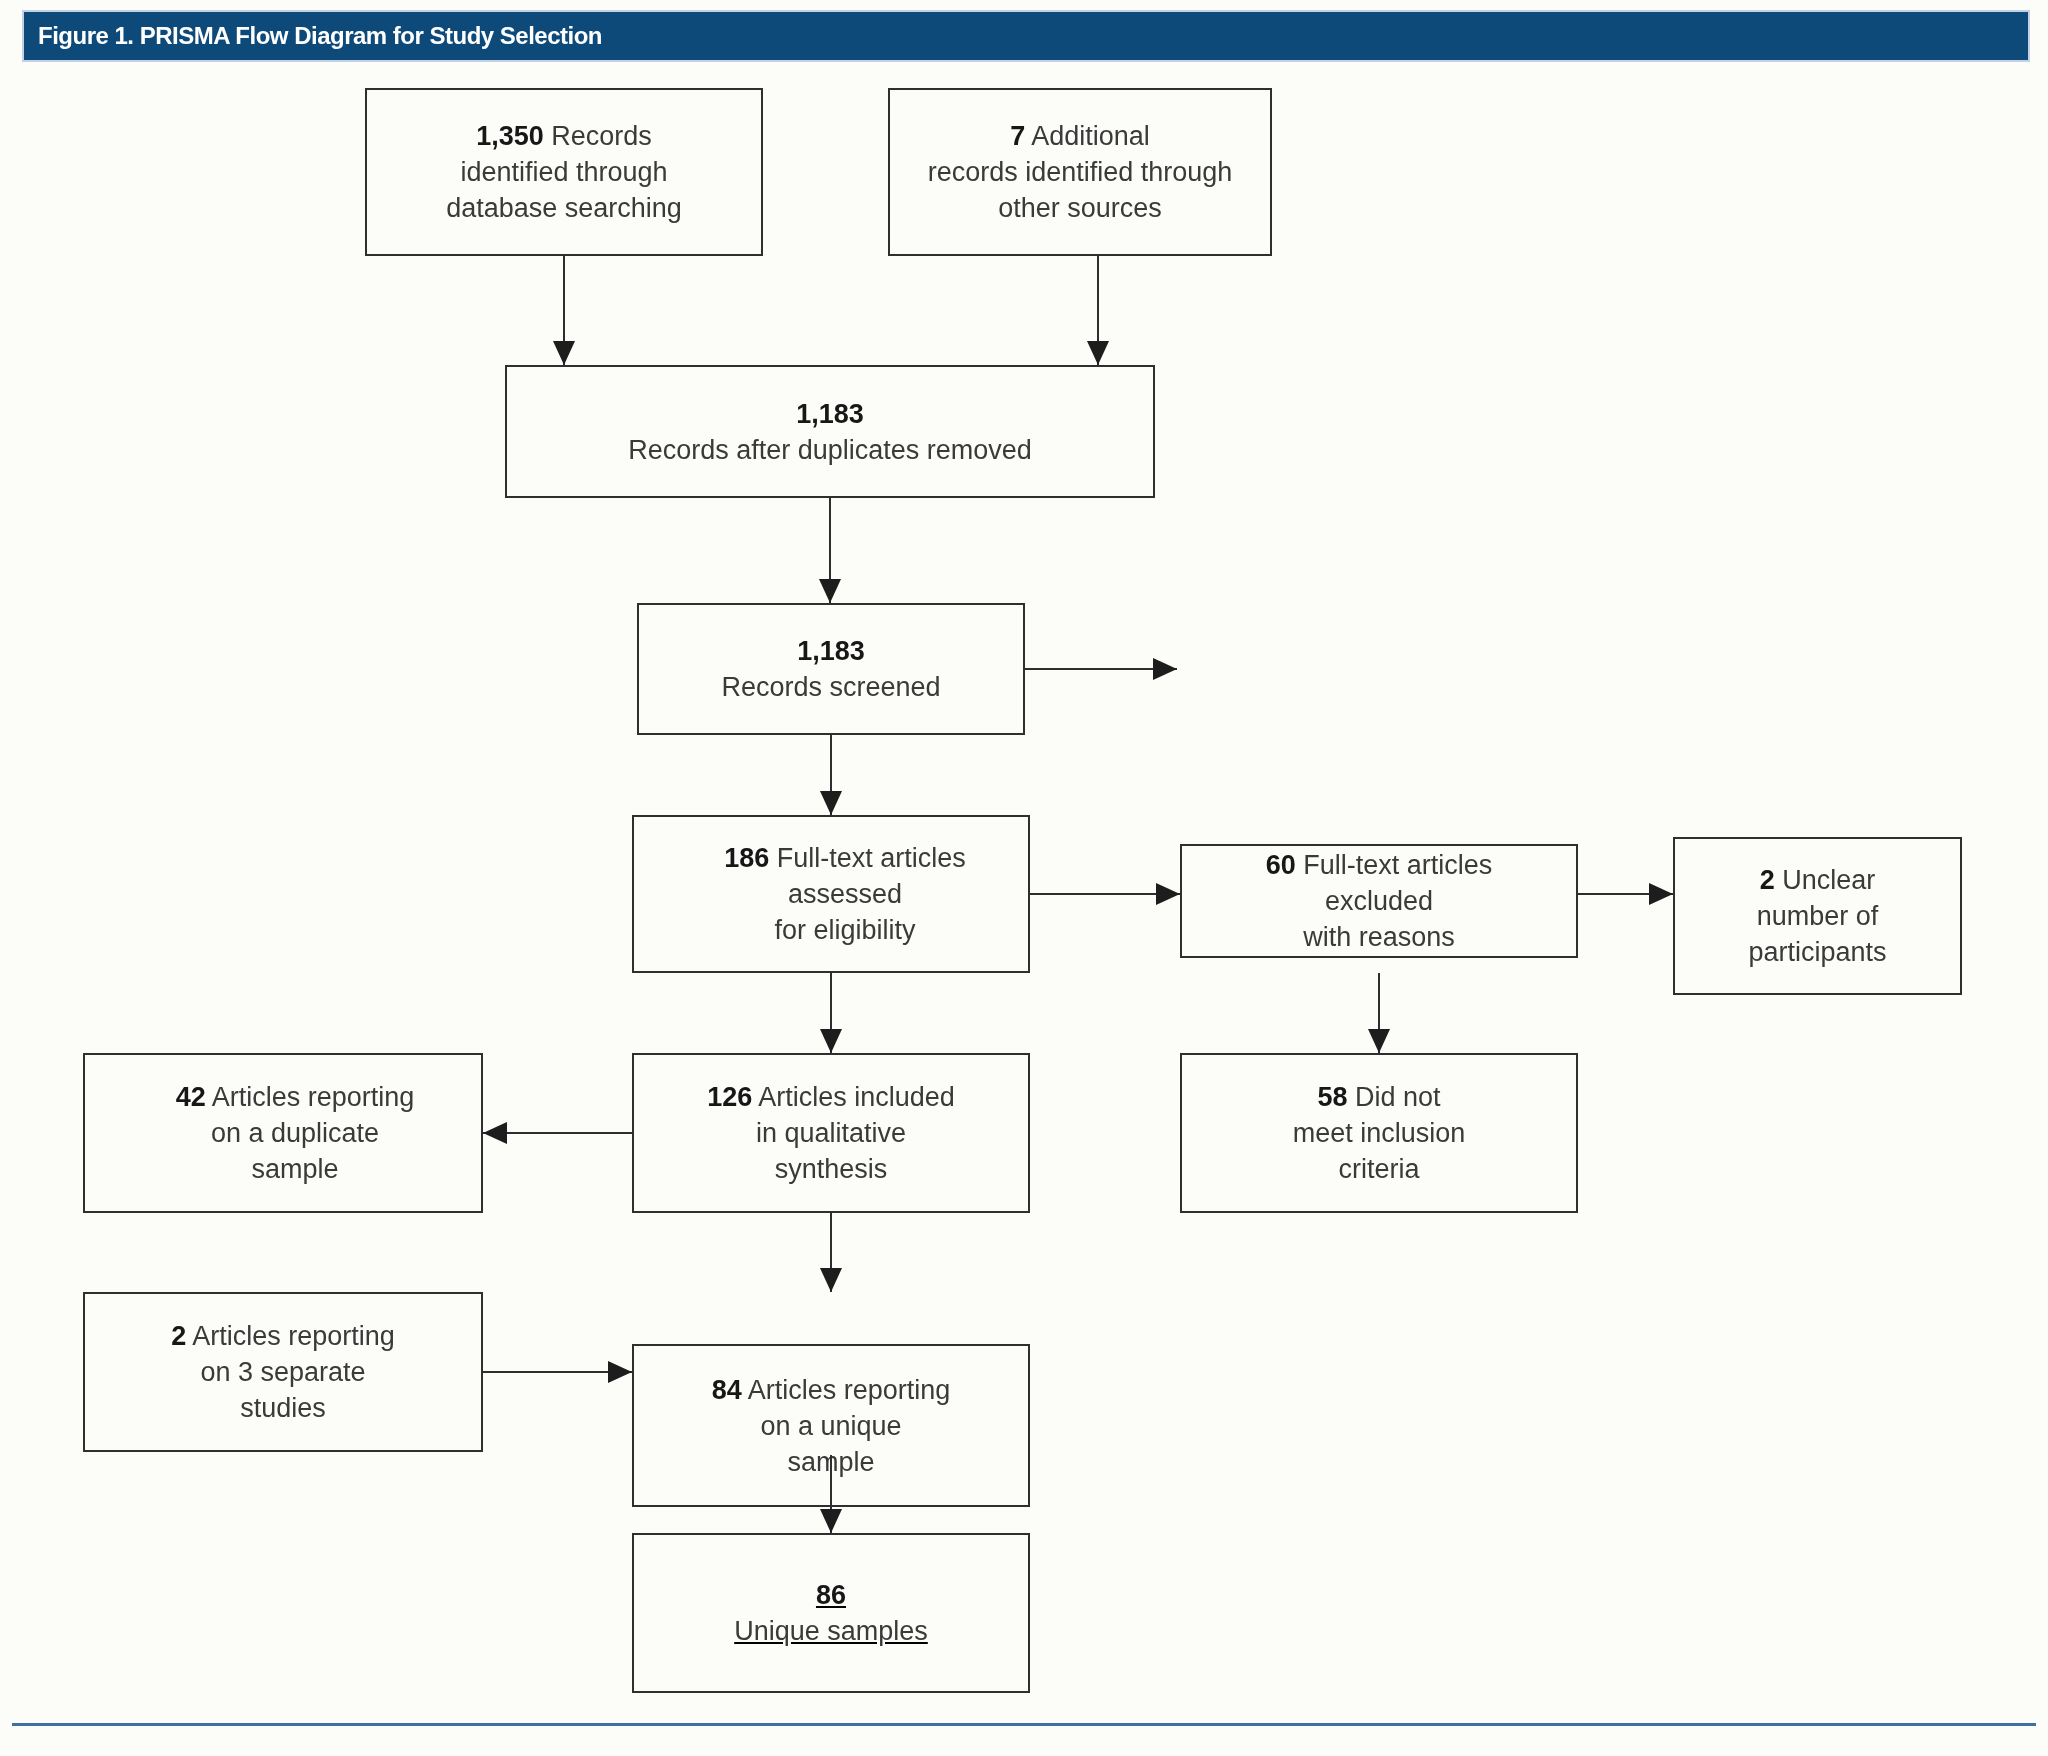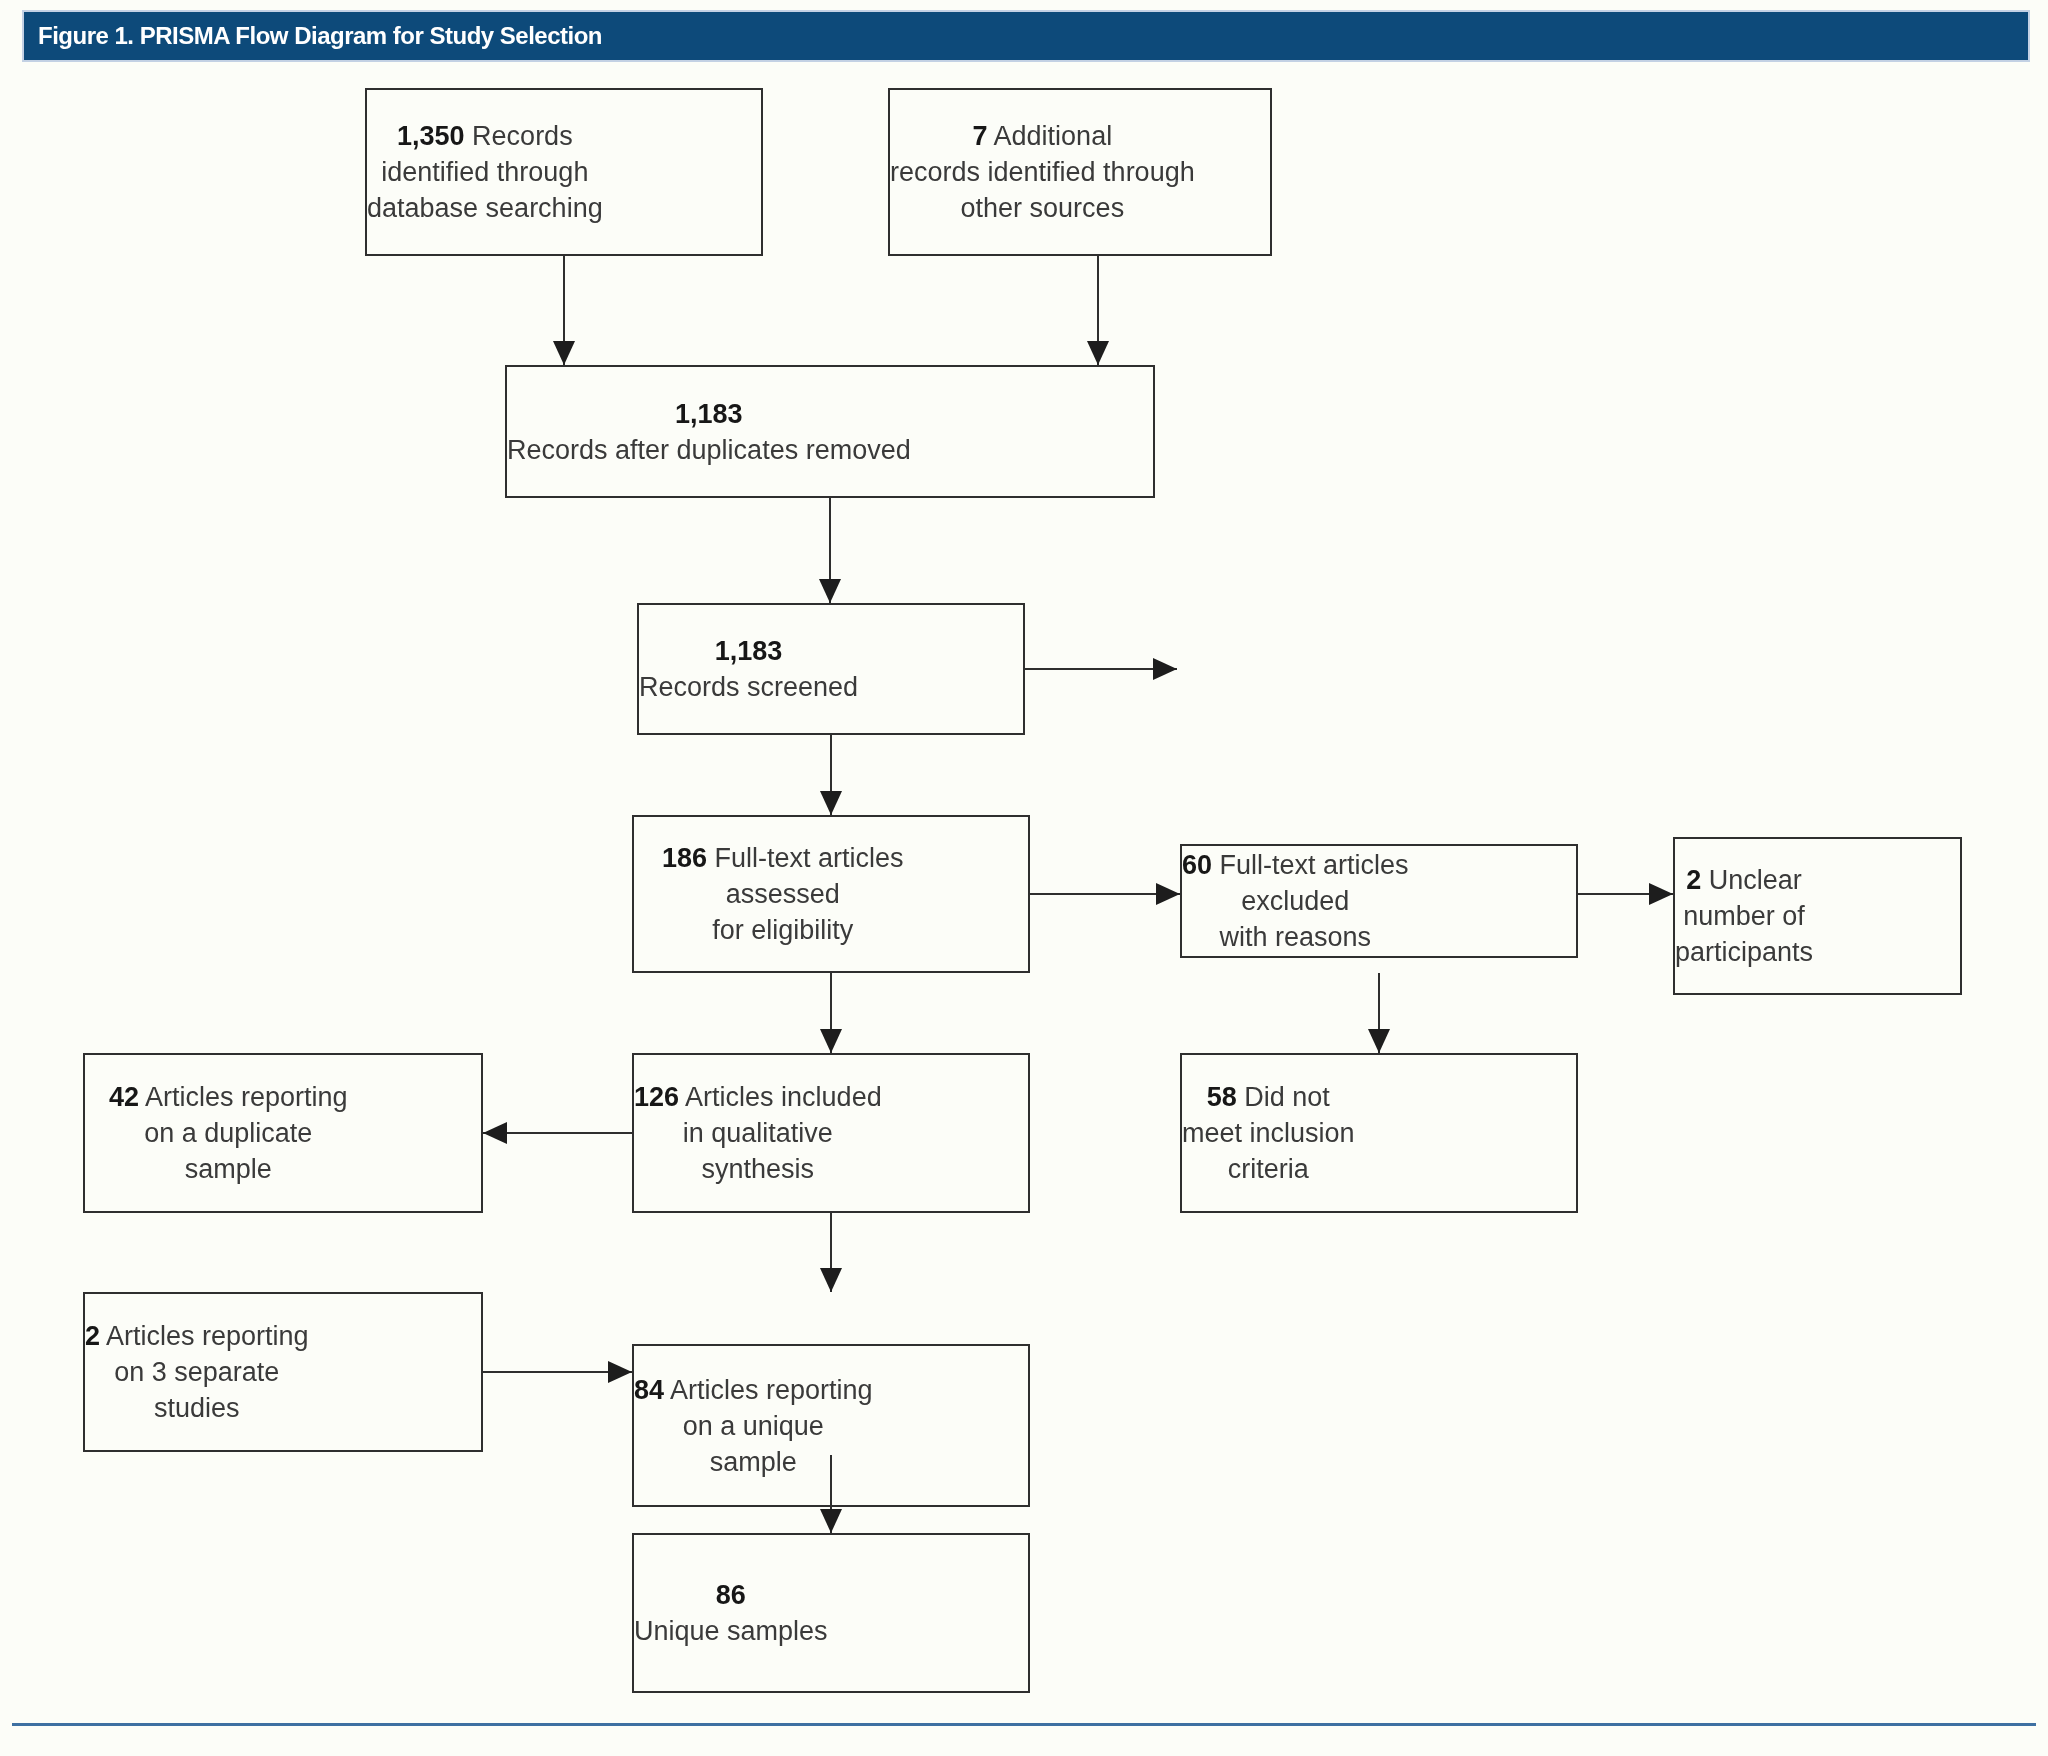--- a/index.html
+++ b/index.html
@@ -32,20 +32,21 @@
     padding-left: 14px;
     white-space: nowrap;
   }
   .box {
     position: absolute;
     border: 2px solid #2f2f2f;
     box-sizing: border-box;
     background: #fcfdf8;
     display: flex;
     align-items: center;
+    justify-content: center;
     text-align: center;
   }
   .box-text {
     font-size: 27px;
     line-height: 36px;
     color: #3a3a3a;
   }
   .box-text strong { color: #171717; }
   .vline, .hline {
     position: absolute;
@@ -130,21 +131,21 @@
   </div>
 
   <div class="box" style="left:83px;top:1292px;width:400px;height:160px;">
     <span class="box-text"><strong>2</strong> Articles reporting<br>on 3 separate<br>studies</span>
   </div>
 
   <div class="box" style="left:632px;top:1344px;width:398px;height:163px;">
     <span class="box-text"><strong>84</strong> Articles reporting<br>on a unique<br>sample</span>
   </div>
 
-  <div class="box" style="left:632px;top:1533px;width:398px;height:160px;">
+  <div class="box" style="left:632px;top:1533px;width:398px;height:160px;text-decoration:underline;">
     <span class="box-text"><strong>86</strong><br>Unique samples</span>
   </div>
 
   <div class="vline" style="left:563px;top:256px;height:109px;"></div>
   <div class="arrow down" style="left:553px;top:341px;"></div>
 
   <div class="vline" style="left:1097px;top:256px;height:109px;"></div>
   <div class="arrow down" style="left:1087px;top:341px;"></div>
 
   <div class="vline" style="left:829px;top:498px;height:105px;"></div>

